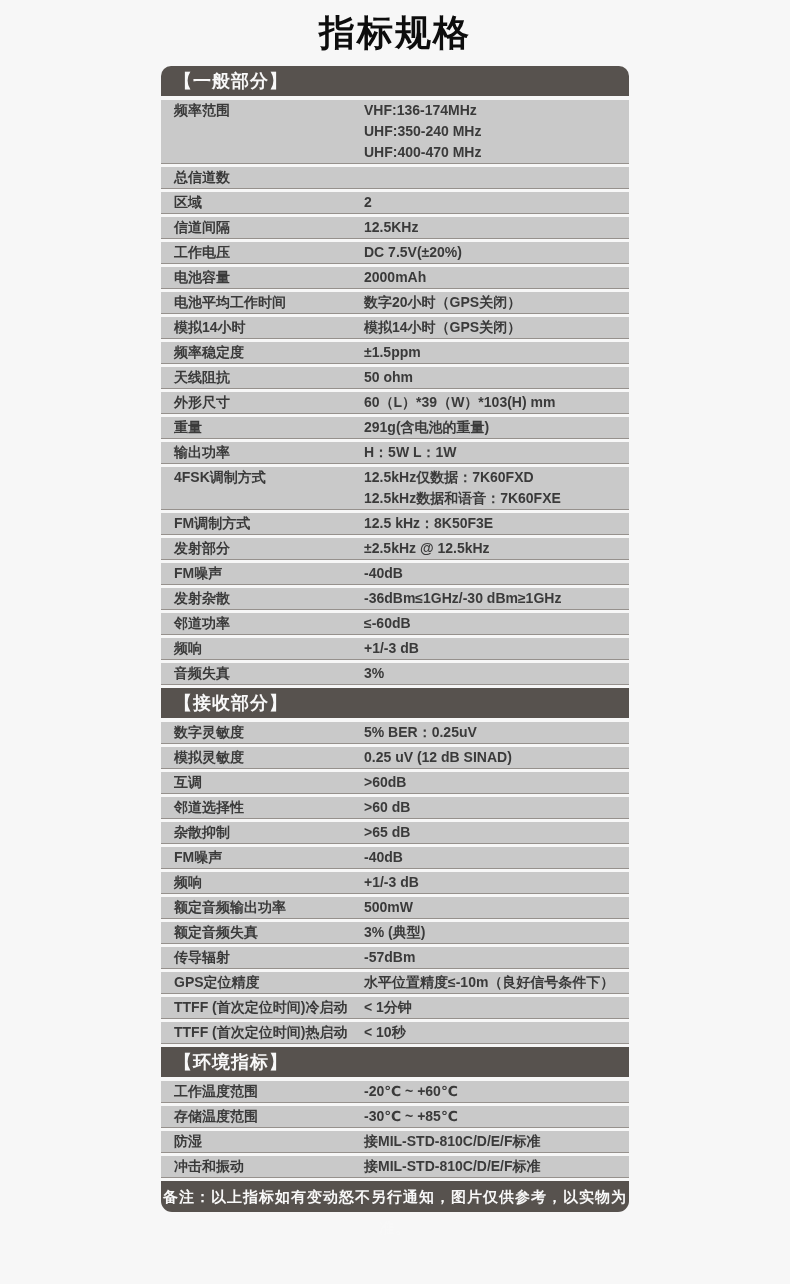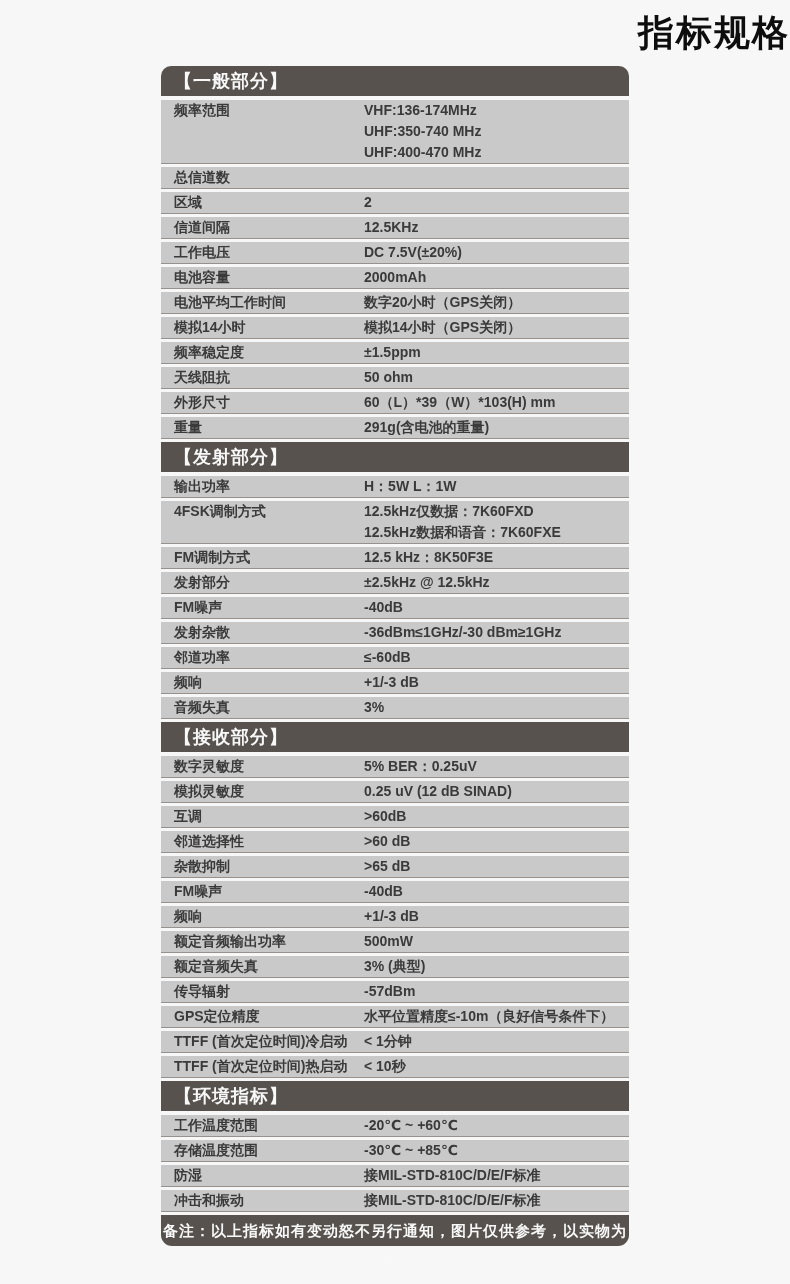--- a/index.html
+++ b/index.html
@@ -12,21 +12,21 @@
     width: 790px;
     height: 1284px;
     background: #f7f7f7;
     overflow: hidden;
   }
   .page-title {
     margin: 0;
     padding-top: 10px;
     height: 46px;
     line-height: 46px;
-    text-align: right;
+    text-align: center;
     font-size: 36px;
     font-weight: bold;
     letter-spacing: 2px;
     color: #0d0d0d;
   }
   .spec-table {
     width: 468px;
     margin: 10px auto 16px auto;
   }
   .section-header {
@@ -89,21 +89,21 @@
     <div>
   <div class="section">
     <div class="section-header">
       <span>【一般部分】</span>
     </div>
     <div>
   <div class="spec-row">
     <div class="spec-label">频率范围</div>
     <div class="spec-value">
                 <div>VHF:136-174MHz</div>
-                <div>UHF:350-740 MHz</div>
+                <div>UHF:350-240 MHz</div>
                 <div>UHF:400-470 MHz</div>
               </div>
   </div>
 
   <div class="spec-row">
     <div class="spec-label">总信道数</div>
   </div>
 
   <div class="spec-row">
     <div class="spec-label">区域</div>
@@ -171,23 +171,20 @@
   <div class="spec-row">
     <div class="spec-label">重量</div>
     <div class="spec-value">
                 <div>291g(含电池的重量)</div>
               </div>
   </div>
 </div>
   </div>
 
   <div class="section">
-    <div class="section-header">
-      <span>【发射部分】</span>
-    </div>
     <div>
   <div class="spec-row">
     <div class="spec-label">输出功率</div>
     <div class="spec-value">
                 <div>H：5W  L：1W</div>
               </div>
   </div>
 
   <div class="spec-row">
     <div class="spec-label">4FSK调制方式</div>

